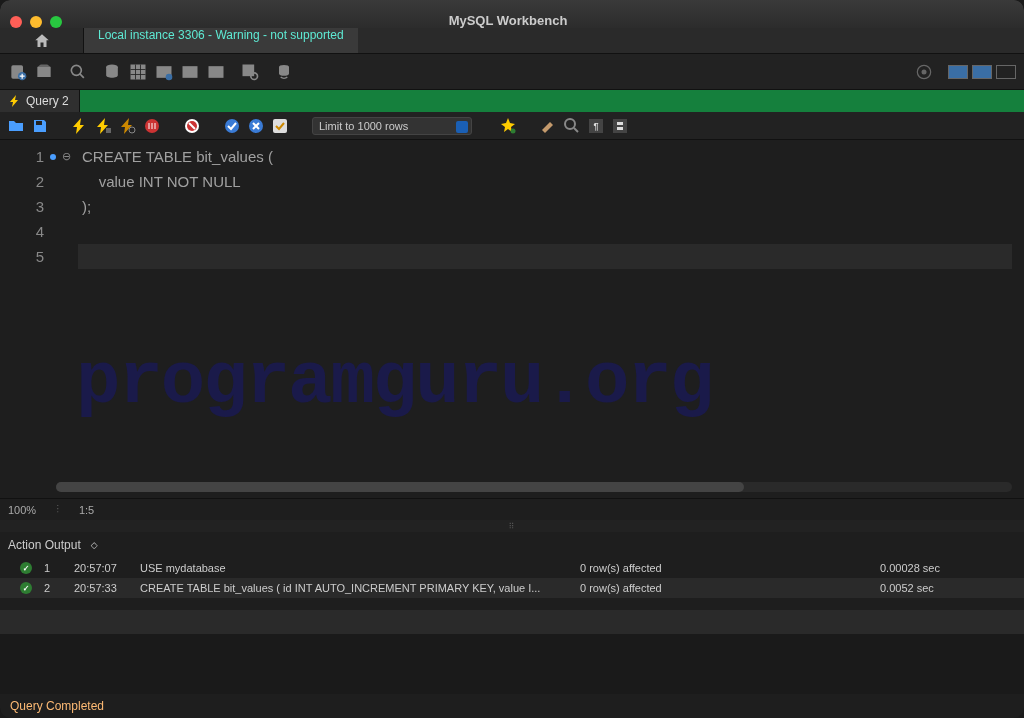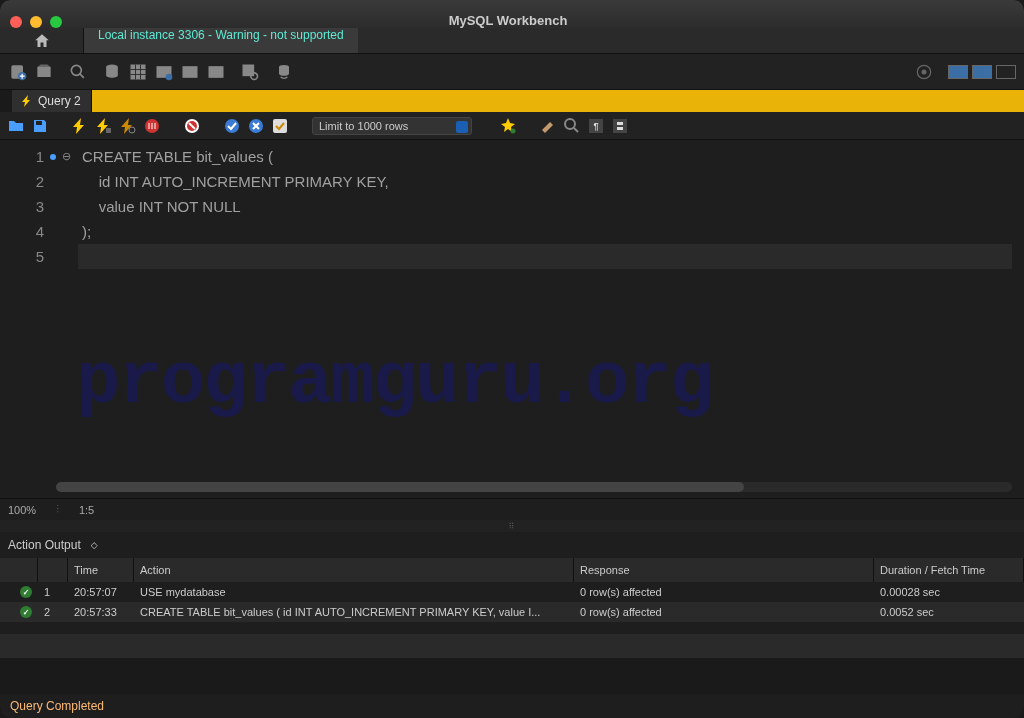--- a/index.html
+++ b/index.html
@@ -9,21 +9,21 @@
 .dot { width:12px; height:12px; border-radius:50%; }
 .red{background:#ff5f57;} .yellow{background:#febc2e;} .green{background:#28c840;}
 .title { flex:1; text-align:center; font-weight:600; color:#ccc; font-size:13px; }
 .tabbar1 { height:26px; background:#2a2a2a; display:flex; align-items:center; border-bottom:1px solid #111;}
 .home-tab { width:84px; height:100%; display:flex; align-items:center; justify-content:center; border-right:1px solid #111;}
 .conn-tab { background:#3a3a3a; height:100%; padding:0 14px; display:flex; align-items:flex-start; color:#5eead4; font-size:12px;}
 .toolbar1 { height:36px; background:#222; display:flex; align-items:center; padding:0 8px; gap:14px; border-bottom:1px solid #111;}
 .tb-icon svg{ width:20px; height:20px; display:block;}
 .tb-group { display:flex; gap:6px; align-items:center;}
 .toolbar1 .spacer{flex:1;}
-.tabbar2 { height:22px; background:#eab308; display:flex; align-items:flex-start;margin-left:12px;}
+.tabbar2 { height:22px; background:#15803d; display:flex; align-items:flex-start;}
 .query-tab { background:#2f2f2f; height:100%; padding:0 10px; display:flex; align-items:center; gap:6px; font-size:12px; color:#ddd; border-right:1px solid #111;}
 .toolbar2 { height:28px; background:#222; display:flex; align-items:center; padding:0 8px; gap:8px; border-bottom:1px solid #111;}
 .tb2-icon svg{ width:16px; height:16px; display:block;}
 .limit-select { background:#333; border:1px solid #444; color:#ccc; font-size:11px; height:18px; padding:0 6px; border-radius:3px; width:160px; display:flex; align-items:center; justify-content:space-between; position:relative;}
 .limit-select:after{content:""; position:absolute; right:3px; top:3px; width:12px; height:12px; background:#1a5fb4; border-radius:2px;}
 .editor { height:358px; background:#1e1e1e; display:flex; font-family: 'SF Mono',Menlo,Consolas,monospace; font-size:15px; position:relative;}
 .gutter{ width:50px; text-align:right; padding:4px 6px 0 0; color:#888; background:#1e1e1e;}
 .gutter div{height:25px; line-height:25px;}
 .gut-extra{width:28px; padding-top:4px;}
 .gut-extra div{height:25px; display:flex; align-items:center; justify-content:flex-start; gap:2px;}
@@ -293,21 +293,20 @@
         <span style="color:#888;font-size:11px;margin-left:4px">⊖</span>
       </div>
     <div></div>
       <div></div>
       <div></div>
       <div></div>
   </div>
   <div class="cursor-line"></div>
   <div class="code code-content">
     <div class="line">CREATE TABLE bit_values (</div>
-    <div class="line">    id INT AUTO_INCREMENT PRIMARY KEY,</div>
     <div class="line">    value INT NOT NULL</div>
     <div class="line">);</div>
     <div class="line"></div>
   </div>
   <div class="watermark">programguru.org</div>
   <div class="hscroll">
       <div class="hscroll-thumb"></div>
     </div>
 </div>
 
@@ -320,28 +319,20 @@
 <div class="splitter">
     <span>⠿</span>
   </div>
 
 <div class="action-hdr">
   <span>Action Output</span>
   <span class="chev">◇</span>
 </div>
 
 <div class="result-tbl">
-  <div class="result-head">
-    <div class="col-status"></div>
-    <div class="col-num"></div>
-    <div class="col-time">Time</div>
-    <div class="col-action">Action</div>
-    <div class="col-resp">Response</div>
-    <div class="col-dur">Duration / Fetch Time</div>
-  </div>
   <div class="result-row">
     <div class="col-status">
         <span class="ok-icon"></span>
       </div>
     <div class="col-num">1</div>
     <div class="col-time">20:57:07</div>
     <div class="col-action">USE mydatabase</div>
     <div class="col-resp">0 row(s) affected</div>
     <div class="col-dur">0.00028 sec</div>
   </div>

